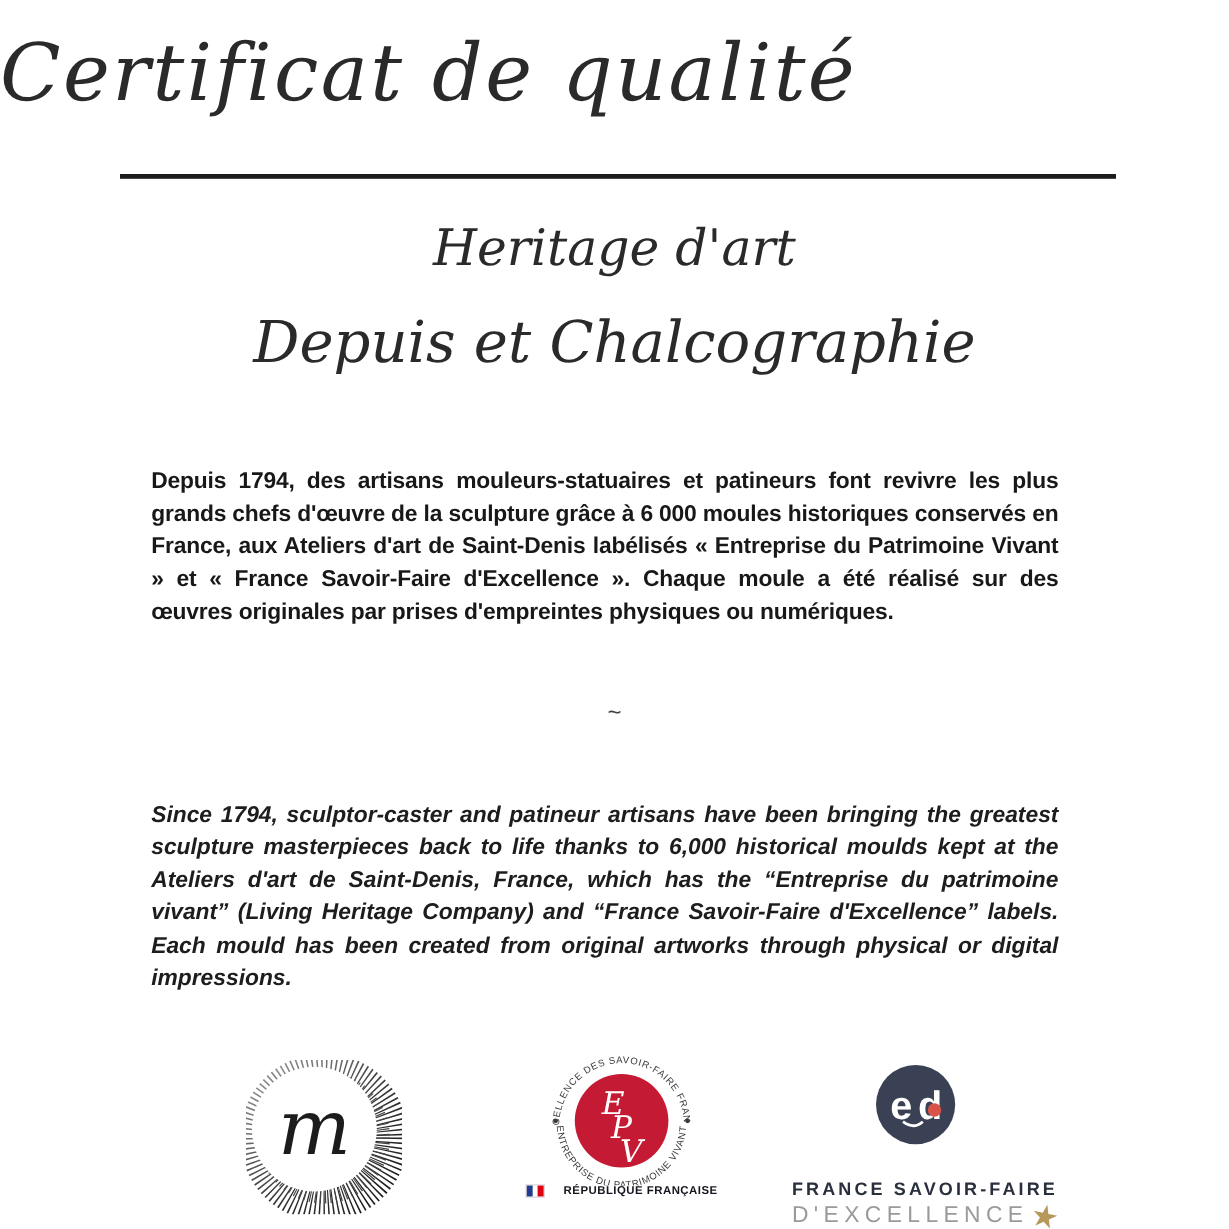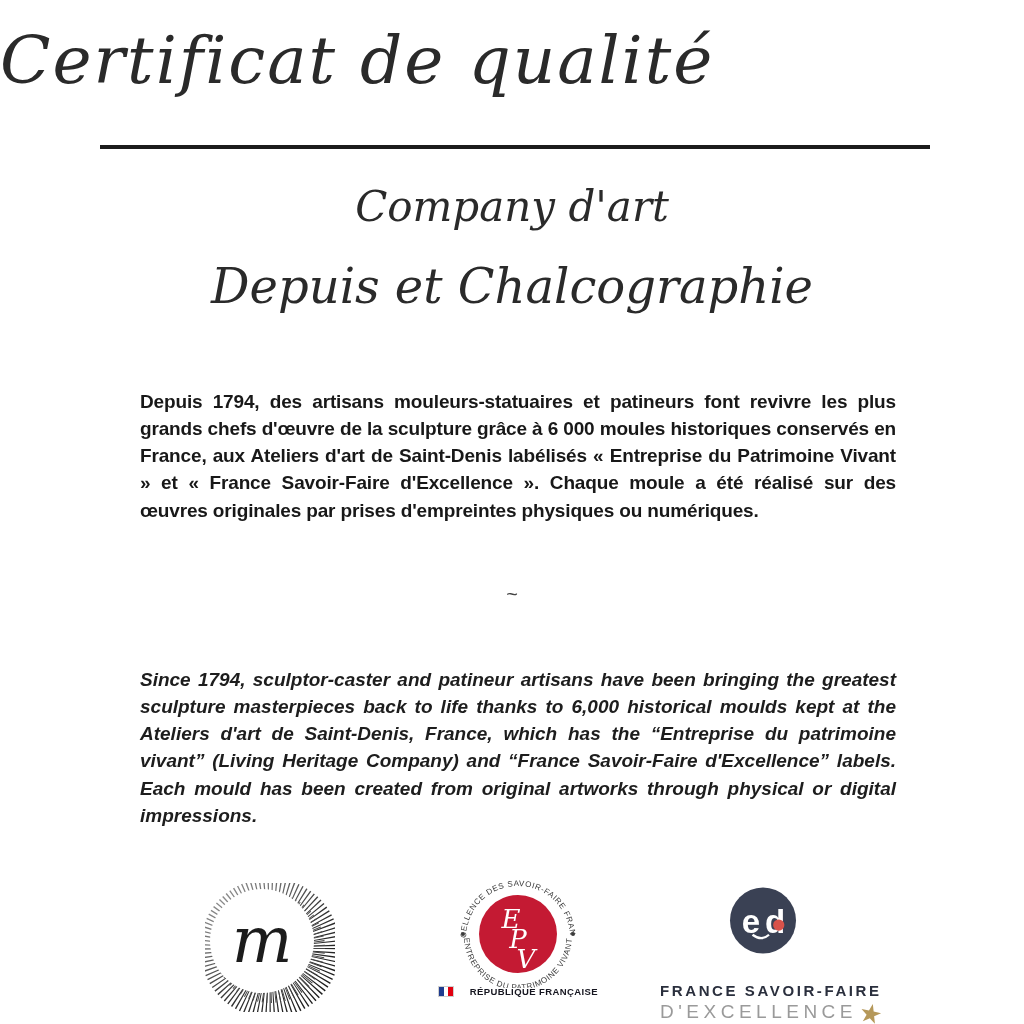--- a/index.html
+++ b/index.html
@@ -9,21 +9,21 @@
   }
   .script{font-family:"DejaVu Serif","Liberation Serif",serif;font-style:italic;color:#2a2a2a;}
   .title{
     position:absolute;top:22px;left:0;width:100%;text-align:left;
     font-size:66px;letter-spacing:2px;font-weight:400;
   }
   .rule{position:absolute;top:145px;left:100px;width:830px;height:4px;background:#1c1c1c;}
   .subtitle1{position:absolute;top:182px;left:0;width:100%;text-align:center;font-size:42px;}
   .subtitle2{position:absolute;top:258px;left:0;width:100%;text-align:center;font-size:48px;}
   .body-text{
-    position:absolute;left:140px;width:756px;text-align:justify;
+    position:absolute;left:126px;width:756px;text-align:justify;
     font-size:19px;font-weight:700;line-height:1.43;letter-spacing:-0.15px;color:#181818;margin-top:36px;
   }
   .fr1{top:352px;}
   .fr2{top:496px;}
   .sep{position:absolute;top:583px;left:0;width:100%;text-align:center;font-size:20px;color:#444;}
   .en{font-style:italic;font-weight:600;font-size:19px;letter-spacing:0px;color:#1d1d1d;}
   .en1{top:630px;}
   .en2{top:768px;}
   .logos{position:absolute;top:876px;left:0;width:100%;height:140px;}
   .logo-rmn{position:absolute;left:198px;top:6px;width:140px;height:130px;}
@@ -41,21 +41,21 @@
 </style>
 </head>
 <body>
 
 <div class="page">
 
   <div class="script title">Certificat de qualité</div>
 
   <div class="rule"></div>
 
-  <div class="script subtitle1">Company d'art</div>
+  <div class="script subtitle1">Heritage d'art</div>
   <div class="script subtitle2">Depuis et Chalcographie</div>
 
   <p class="body-text fr1">Depuis 1794, des artisans mouleurs-statuaires et patineurs font revivre les plus grands chefs d'œuvre de la sculpture grâce à 6 000 moules historiques conservés en France, aux Ateliers d'art de Saint-Denis labélisés « Entreprise du Patrimoine Vivant » et « France Savoir-Faire d'Excellence ». Chaque moule a été réalisé sur des œuvres originales par prises d'empreintes physiques ou numériques.</p>
 
   <div class="sep">~</div>
 
   <p class="body-text en en1">Since 1794, sculptor-caster and patineur artisans have been bringing the greatest sculpture masterpieces back to life thanks to 6,000 historical moulds kept at the Ateliers d'art de Saint-Denis, France, which has the “Entreprise du patrimoine vivant” (Living Heritage Company) and “France Savoir-Faire d'Excellence” labels. Each mould has been created from original artworks through physical or digital impressions.</p>
 
   <div class="logos">
 

